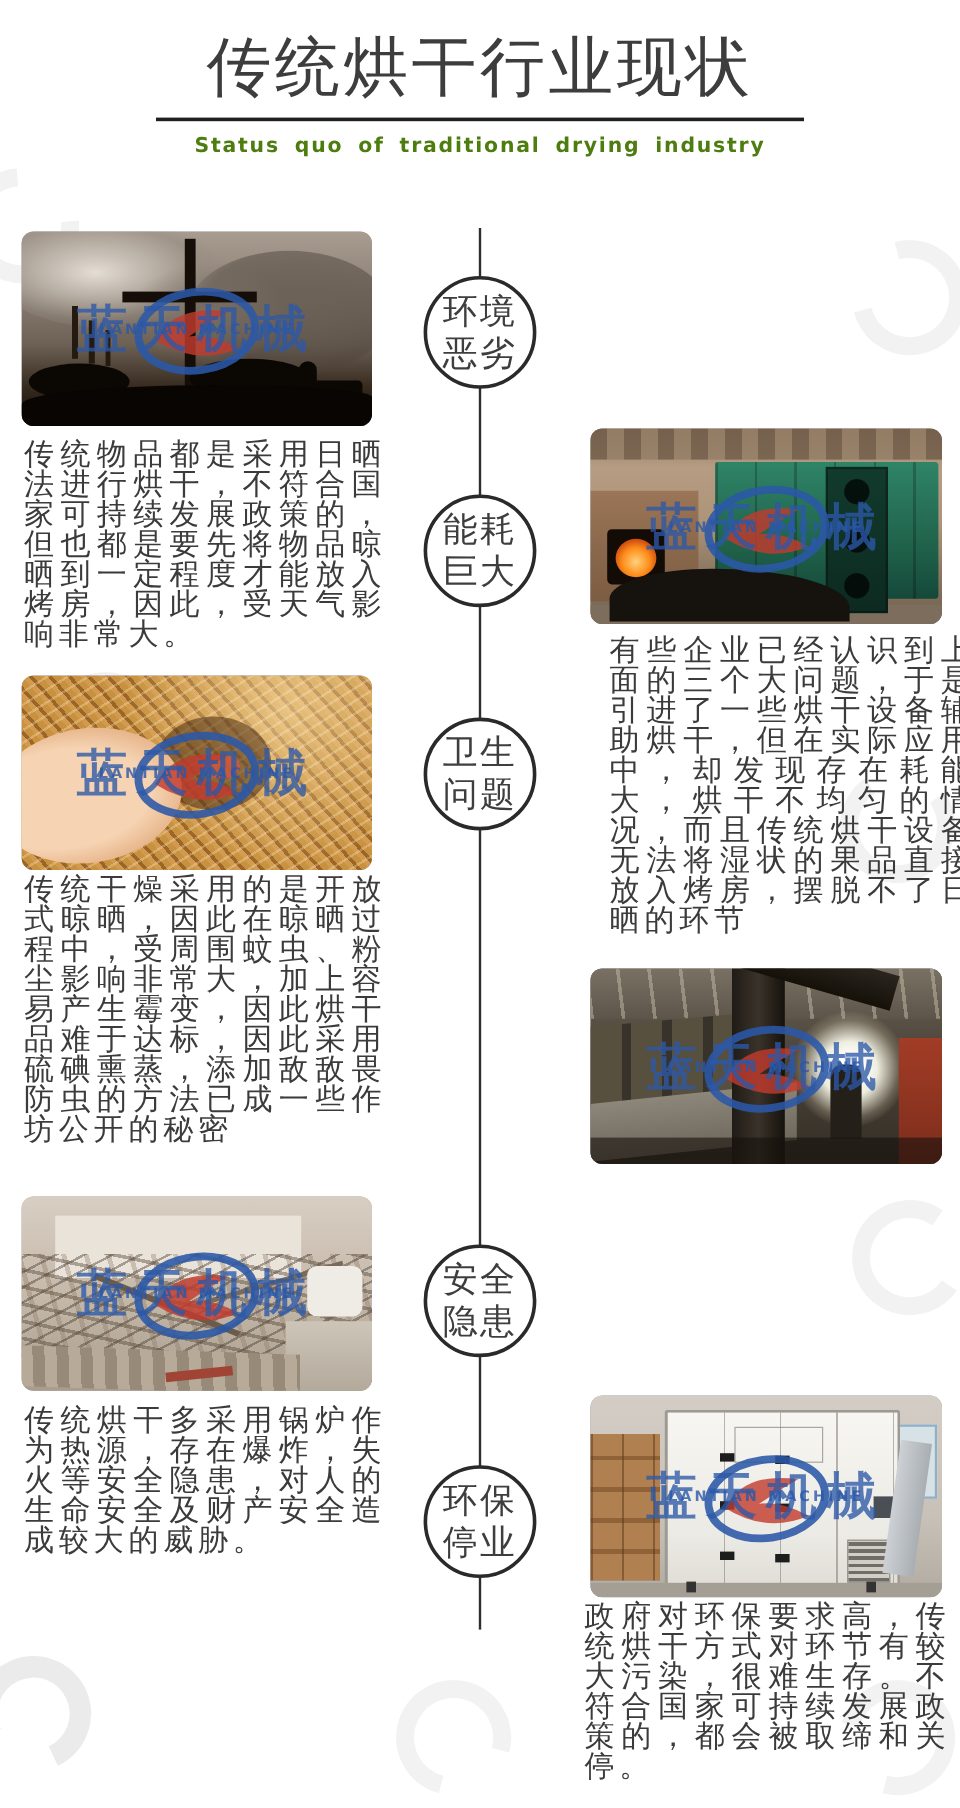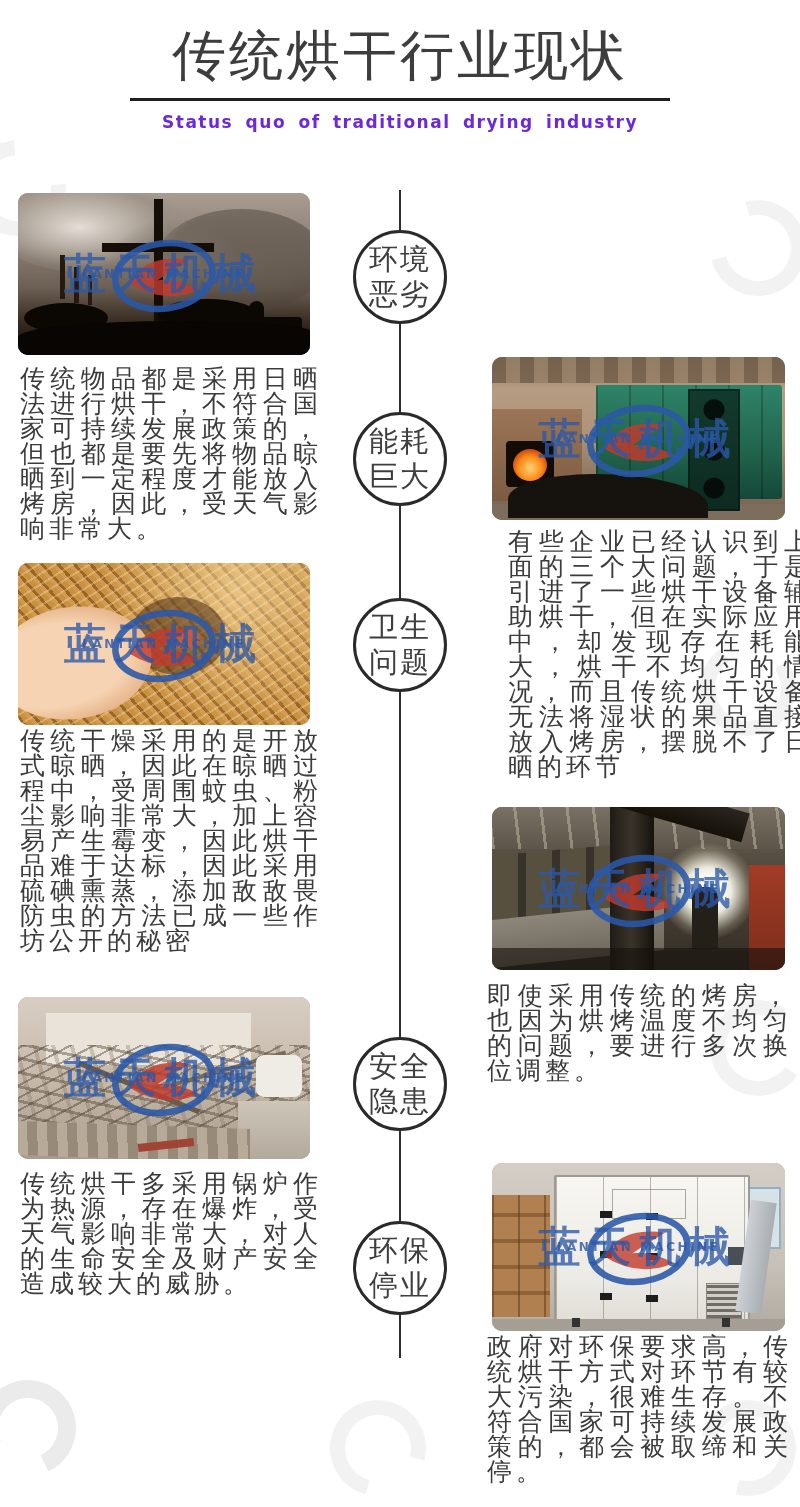--- a/index.html
+++ b/index.html
@@ -5,21 +5,21 @@
   * { margin:0; padding:0; box-sizing:border-box; }
   html,body { background:#ffffff; }
   body { font-family:"DejaVu Sans","Liberation Sans",sans-serif; }
   .page { position:relative; width:800px; height:1507px; margin:0 auto; background:#fff; overflow:hidden; }
 
   
   .title { position:absolute; top:20px; left:0; width:100%; text-align:center;
            font-size:54px; font-weight:500; color:#3d3d3d; letter-spacing:3px; }
   .rule  { position:absolute; top:98px; left:130px; width:540px; height:3px; background:#1f1f1f; }
   .subtitle { position:absolute; top:112px; left:0; width:100%; text-align:center;
-              font-size:17px; font-weight:600; color:#6d28d9; letter-spacing:1.5px; word-spacing:5px; }
+              font-size:17px; font-weight:600; color:#4d7c0f; letter-spacing:1.5px; word-spacing:5px; }
 
   
   .tline { position:absolute; left:399px; top:190px; width:2px; height:1168px; background:#2e2e2e; }
   .node { position:absolute; left:353px; width:94px; height:94px; background:#fff;
           border:3px solid #2a2a2a; border-radius:50%; display:flex; flex-direction:column;
           align-items:center; justify-content:center; z-index:5;
           font-size:29px; line-height:35px; color:#3e3e3e; letter-spacing:2px; }
   .n1{top:230px}.n2{top:412px}.n3{top:598px}.n4{top:823px}.n5{top:1037px}.n6{top:1221px}
 
   
@@ -282,42 +282,41 @@
     <div class="p4-base"></div>
     <div class="wm">
       <svg viewBox="0 0 100 70">
         <ellipse cx="50" cy="35" rx="45" ry="30" fill="none" stroke="#2b58a8" stroke-width="6" transform="rotate(-8 50 35)"></ellipse>
         <path d="M18 42 Q33 14 74 20 Q58 29 44 39 Q60 36 82 48 Q50 62 18 42 Z" fill="#c23b2e" opacity="0.92"></path>
       </svg>
       <div class="wm-cn">蓝天机械</div>
       <div class="wm-en">LANTIAN MACHINE</div>
     </div>
   </div>
-  <div class="para t4">即使采用传统的烤房，也因为烘烤温度不均匀的问题，要进行多次换位调整。</div>
 
   <div class="photo pp5">
     <div class="p5-bg"></div>
     <div class="p5-wall"></div>
     <div class="p5-rubble"></div>
     <div class="p5-beam1"></div>
     <div class="p5-beam2"></div>
     <div class="p5-tank"></div>
     <div class="p5-corner"></div>
     <div class="p5-roofdeb"></div>
     <div class="p5-red"></div>
     <div class="wm">
       <svg viewBox="0 0 100 70">
         <ellipse cx="50" cy="35" rx="45" ry="30" fill="none" stroke="#2b58a8" stroke-width="6" transform="rotate(-8 50 35)"></ellipse>
         <path d="M18 42 Q33 14 74 20 Q58 29 44 39 Q60 36 82 48 Q50 62 18 42 Z" fill="#c23b2e" opacity="0.92"></path>
       </svg>
       <div class="wm-cn">蓝天机械</div>
       <div class="wm-en">LANTIAN MACHINE</div>
     </div>
   </div>
-  <div class="para t5">传统烘干多采用锅炉作为热源，存在爆炸，受天气影响非常大，对人的生命安全及财产安全造成较大的威胁。</div>
+  <div class="para t5">传统烘干多采用锅炉作为热源，存在爆炸，失火等安全隐患，对人的生命安全及财产安全造成较大的威胁。</div>
 
   <div class="photo pp6">
     <div class="p6-bg"></div>
     <div class="p6-window"></div>
     <div class="p6-boxes"></div>
     <div class="p6-boxlines"></div>
     <div class="p6-cab"></div>
     <div class="p6-seams"></div>
     <div class="p6-panelrect"></div>
     <div class="p6-hinge"></div>

